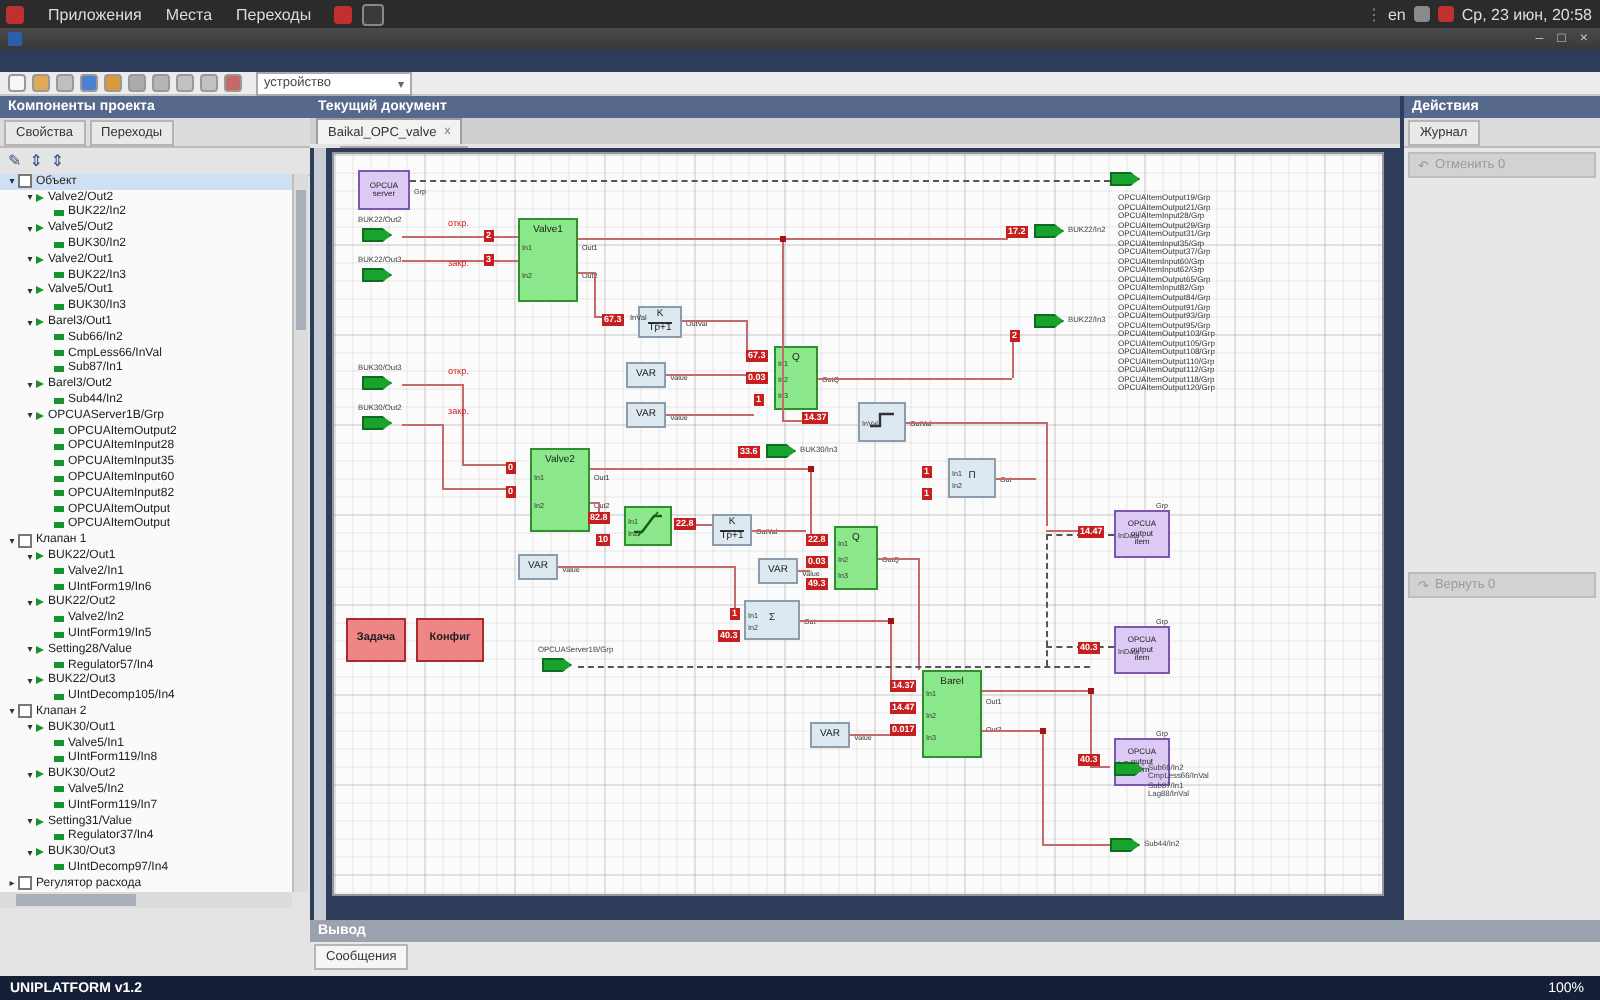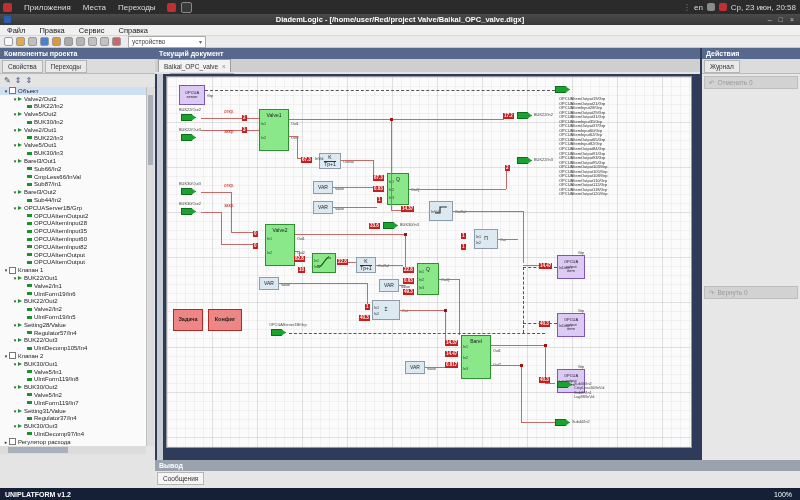--- a/index.html
+++ b/index.html
@@ -131,34 +131,27 @@
       <span class="grip">⋮</span>
       <span>en</span>
       <span class="tray" style="background:#8a8a8a;"></span>
       <span class="tray" style="background:#c03030;"></span>
       <span>Ср, 23 июн, 20:58</span>
     </div>
   </div>
 
   <div id="titlebar">
     <div class="appico"></div>
-    <div id="wtitle">DiademLogic - [/home/user/Red/project Valve/Baikal_OPC_valve.digx]</div>
     <div id="wctrls">
       <span>–</span>
       <span>□</span>
       <span>×</span>
     </div>
   </div>
 
-  <div id="menubar">
-      <div class="mitem">Файл</div>
-      <div class="mitem">Правка</div>
-      <div class="mitem">Сервис</div>
-      <div class="mitem">Справка</div>
-    </div>
 
   <div id="toolbar">
     <div id="tbicons" style="display:flex;gap:3px;">
         <div class="tbi" style="background: rgb(247, 247, 247);"></div>
         <div class="tbi" style="background: rgb(224, 169, 85);"></div>
         <div class="tbi" style="background: rgb(191, 191, 191);"></div>
         <div class="tbi" style="background: rgb(74, 128, 208);"></div>
         <div class="tbi" style="background: rgb(215, 154, 62);"></div>
         <div class="tbi" style="background: rgb(171, 171, 171);"></div>
         <div class="tbi" style="background: rgb(181, 181, 181);"></div>

